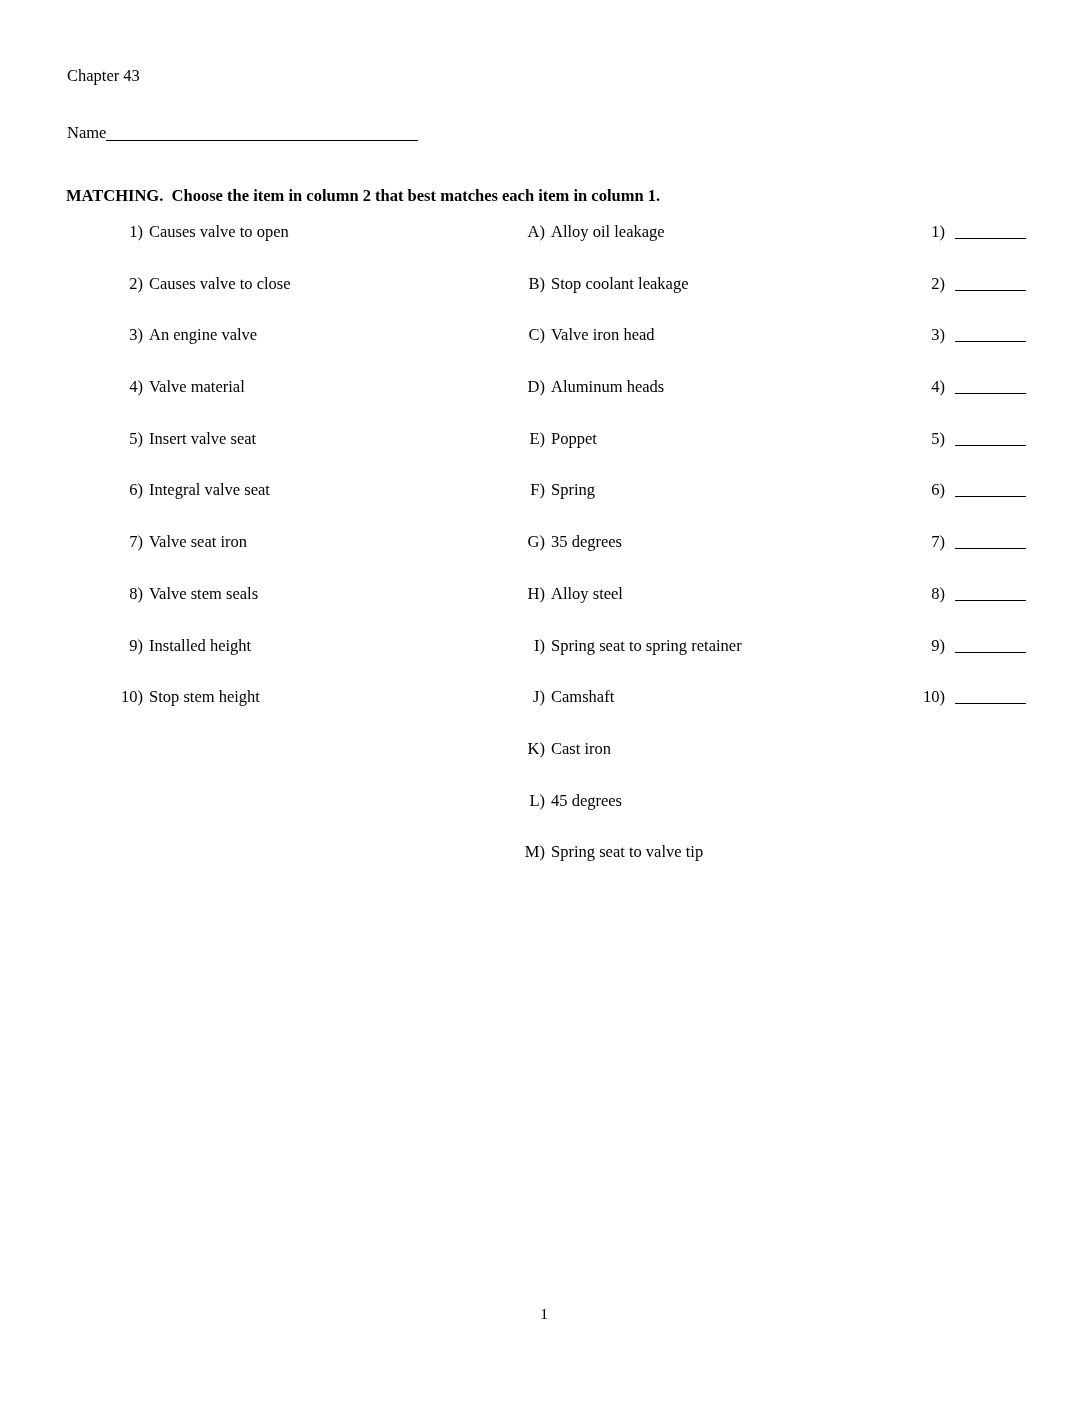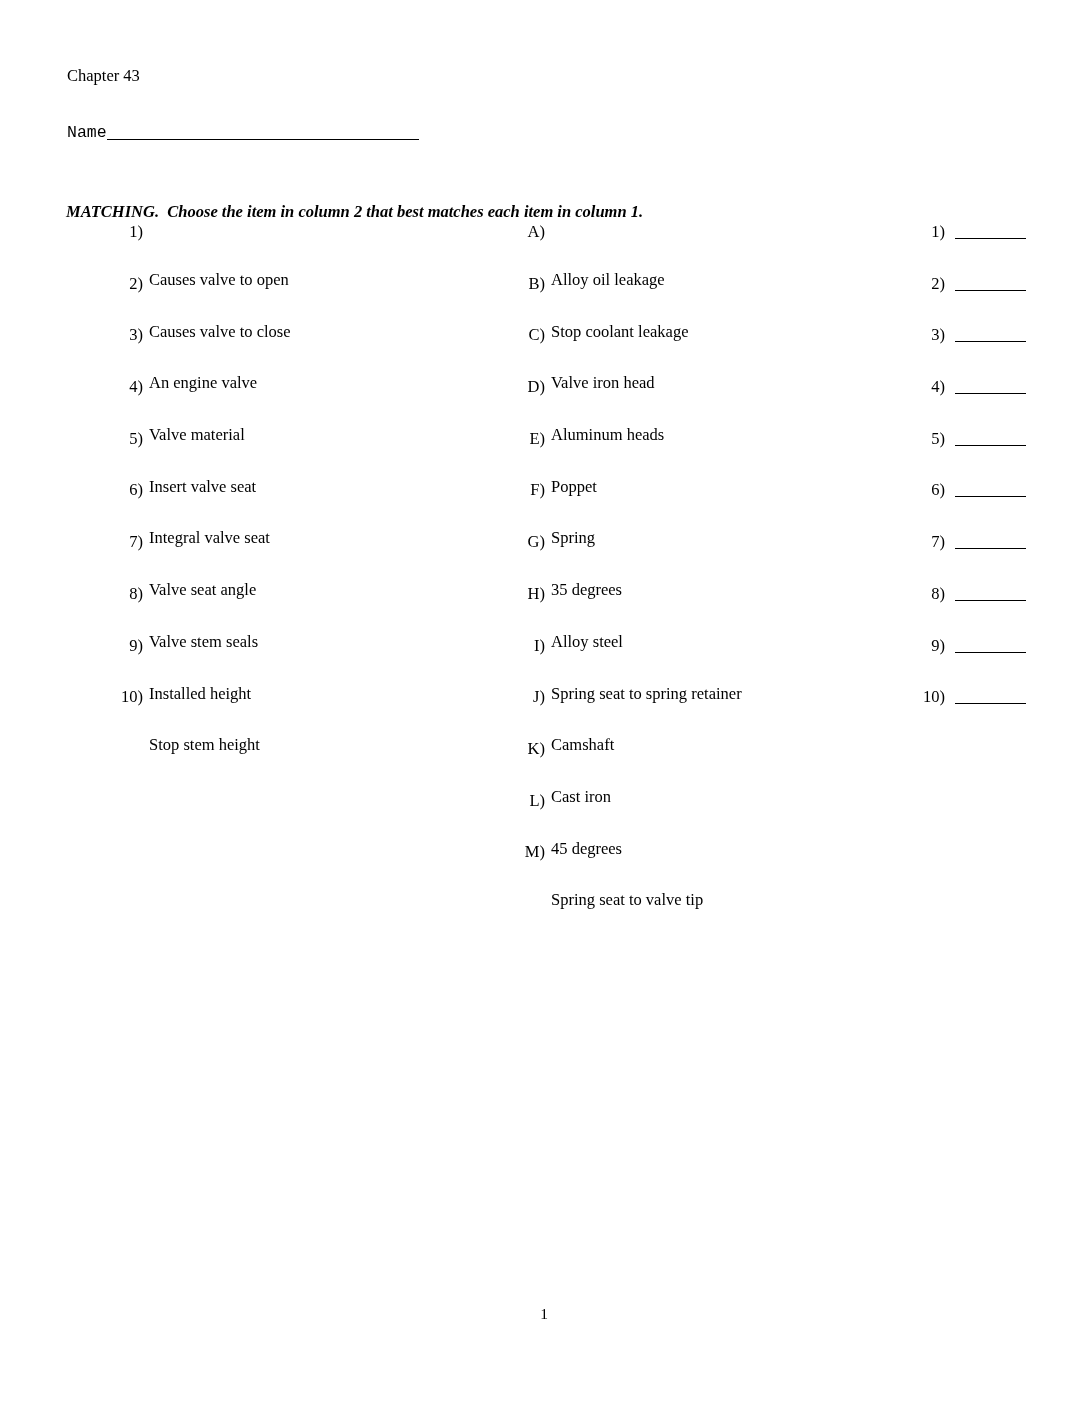--- a/index.html
+++ b/index.html
@@ -10,45 +10,44 @@
     font-family: "Liberation Serif", "DejaVu Serif", serif;
     color: #000;
     overflow: hidden;
   }
   .header {
     position: absolute; left: 67px; top: 66px;
     font-size: 16.5px; line-height: 20px;
   }
   .name-row {
     position: absolute; left: 67px; top: 123px;
-    font-size: 16.5px; line-height: 20px; white-space: nowrap; font-family: Liberation Mono, monospace;
+    font-size: 16.5px; line-height: 20px; white-space: nowrap;
   }
   .name-line {
     display: inline-block; width: 312px; height: 12px;
     border-bottom: 1.6px solid #000; vertical-align: -3px;
   }
   .instructions {
-    position: absolute; left: 66px; top: 202px;
+    position: absolute; left: 66px; top: 186px;
     font-size: 16.5px; font-weight: bold; line-height: 20px;
     white-space: nowrap;
-    font-style: italic;
   }
   .col { position: absolute; top: 222px; }
   .col1 { left: 90px; }
   .col2 { left: 495px; }
   .col3 { left: 880px; }
   .mrow {
     height: 51.7px; display: flex; align-items: flex-start;
     font-size: 16.5px; line-height: 20px; white-space: nowrap;
   }
   .key { display: inline-block; text-align: right; flex: none; }
   .col1 .key { width: 53px; }
   .col2 .key { width: 50px; }
   .col3 .key { width: 65px; }
-  .lbl { margin-left: 6px; margin-top: 48px; }
+  .lbl { margin-left: 6px; }
   .blank {
     display: inline-block; width: 71px; height: 10px;
     border-bottom: 1.7px solid #000;
     margin-left: 10px; vertical-align: -4px; align-self: flex-start;
     margin-top: 7px;
   }
   .page-num {
     position: absolute; left: 0; top: 1305px; width: 100%;
     text-align: center; font-size: 15.5px;
   }
@@ -88,21 +87,21 @@
     <div class="mrow">
         <span class="key">5)</span>
         <span class="lbl">Insert valve seat</span>
       </div>
     <div class="mrow">
         <span class="key">6)</span>
         <span class="lbl">Integral valve seat</span>
       </div>
     <div class="mrow">
         <span class="key">7)</span>
-        <span class="lbl">Valve seat angle</span>
+        <span class="lbl">Valve seat iron</span>
       </div>
     <div class="mrow">
         <span class="key">8)</span>
         <span class="lbl">Valve stem seals</span>
       </div>
     <div class="mrow">
         <span class="key">9)</span>
         <span class="lbl">Installed height</span>
       </div>
     <div class="mrow">

